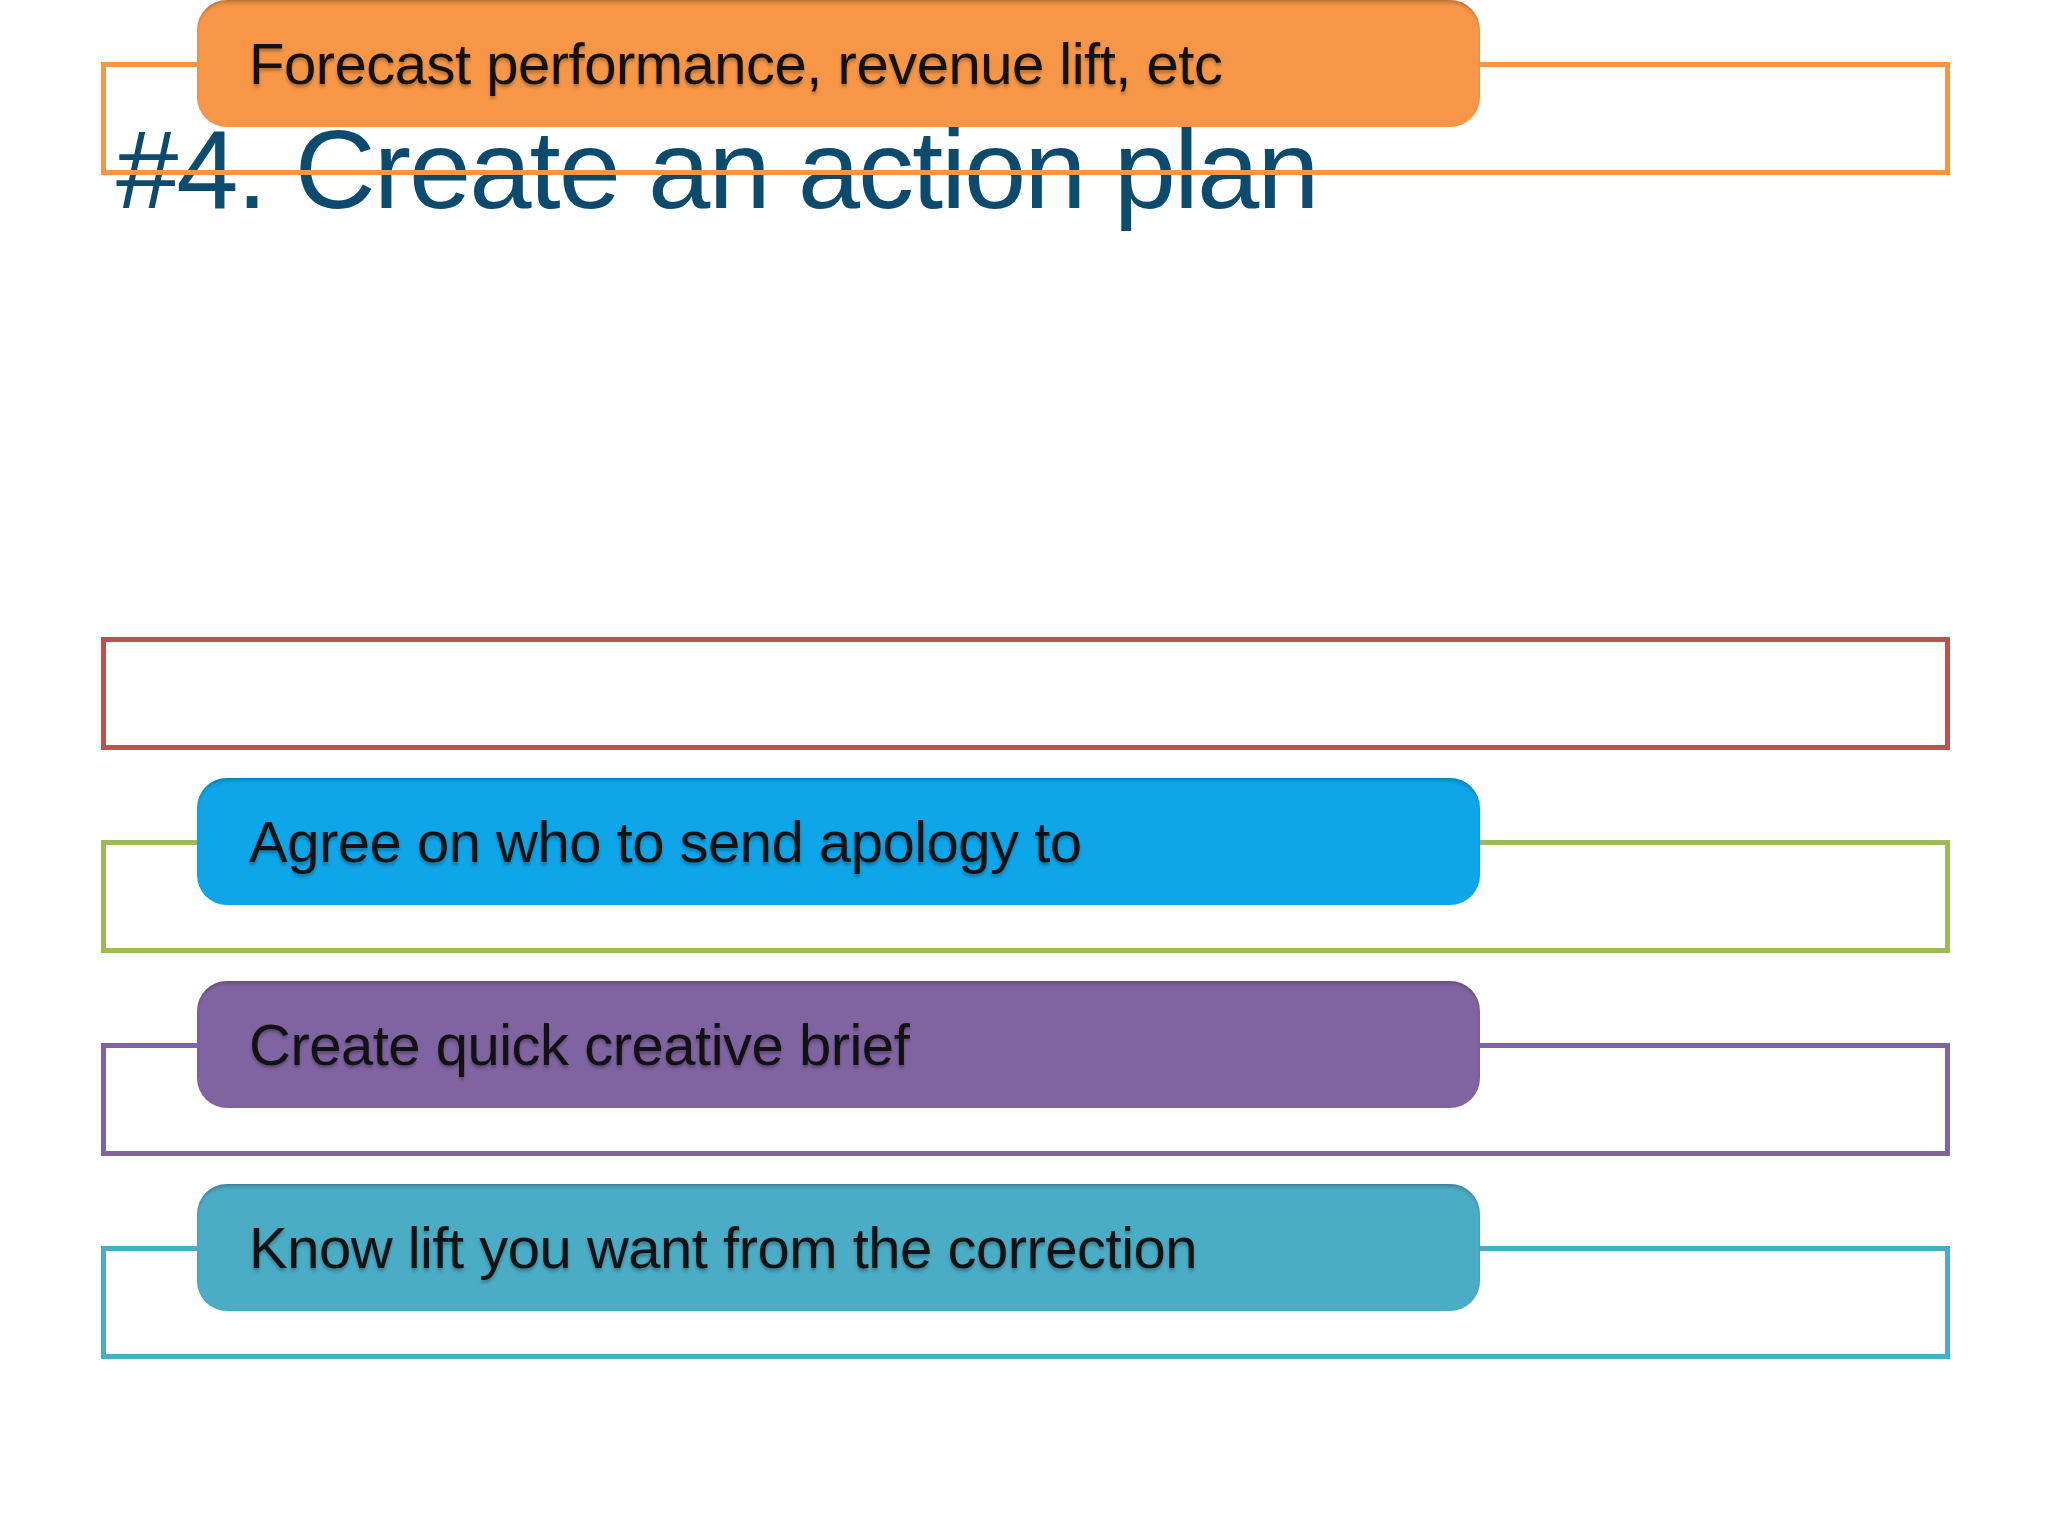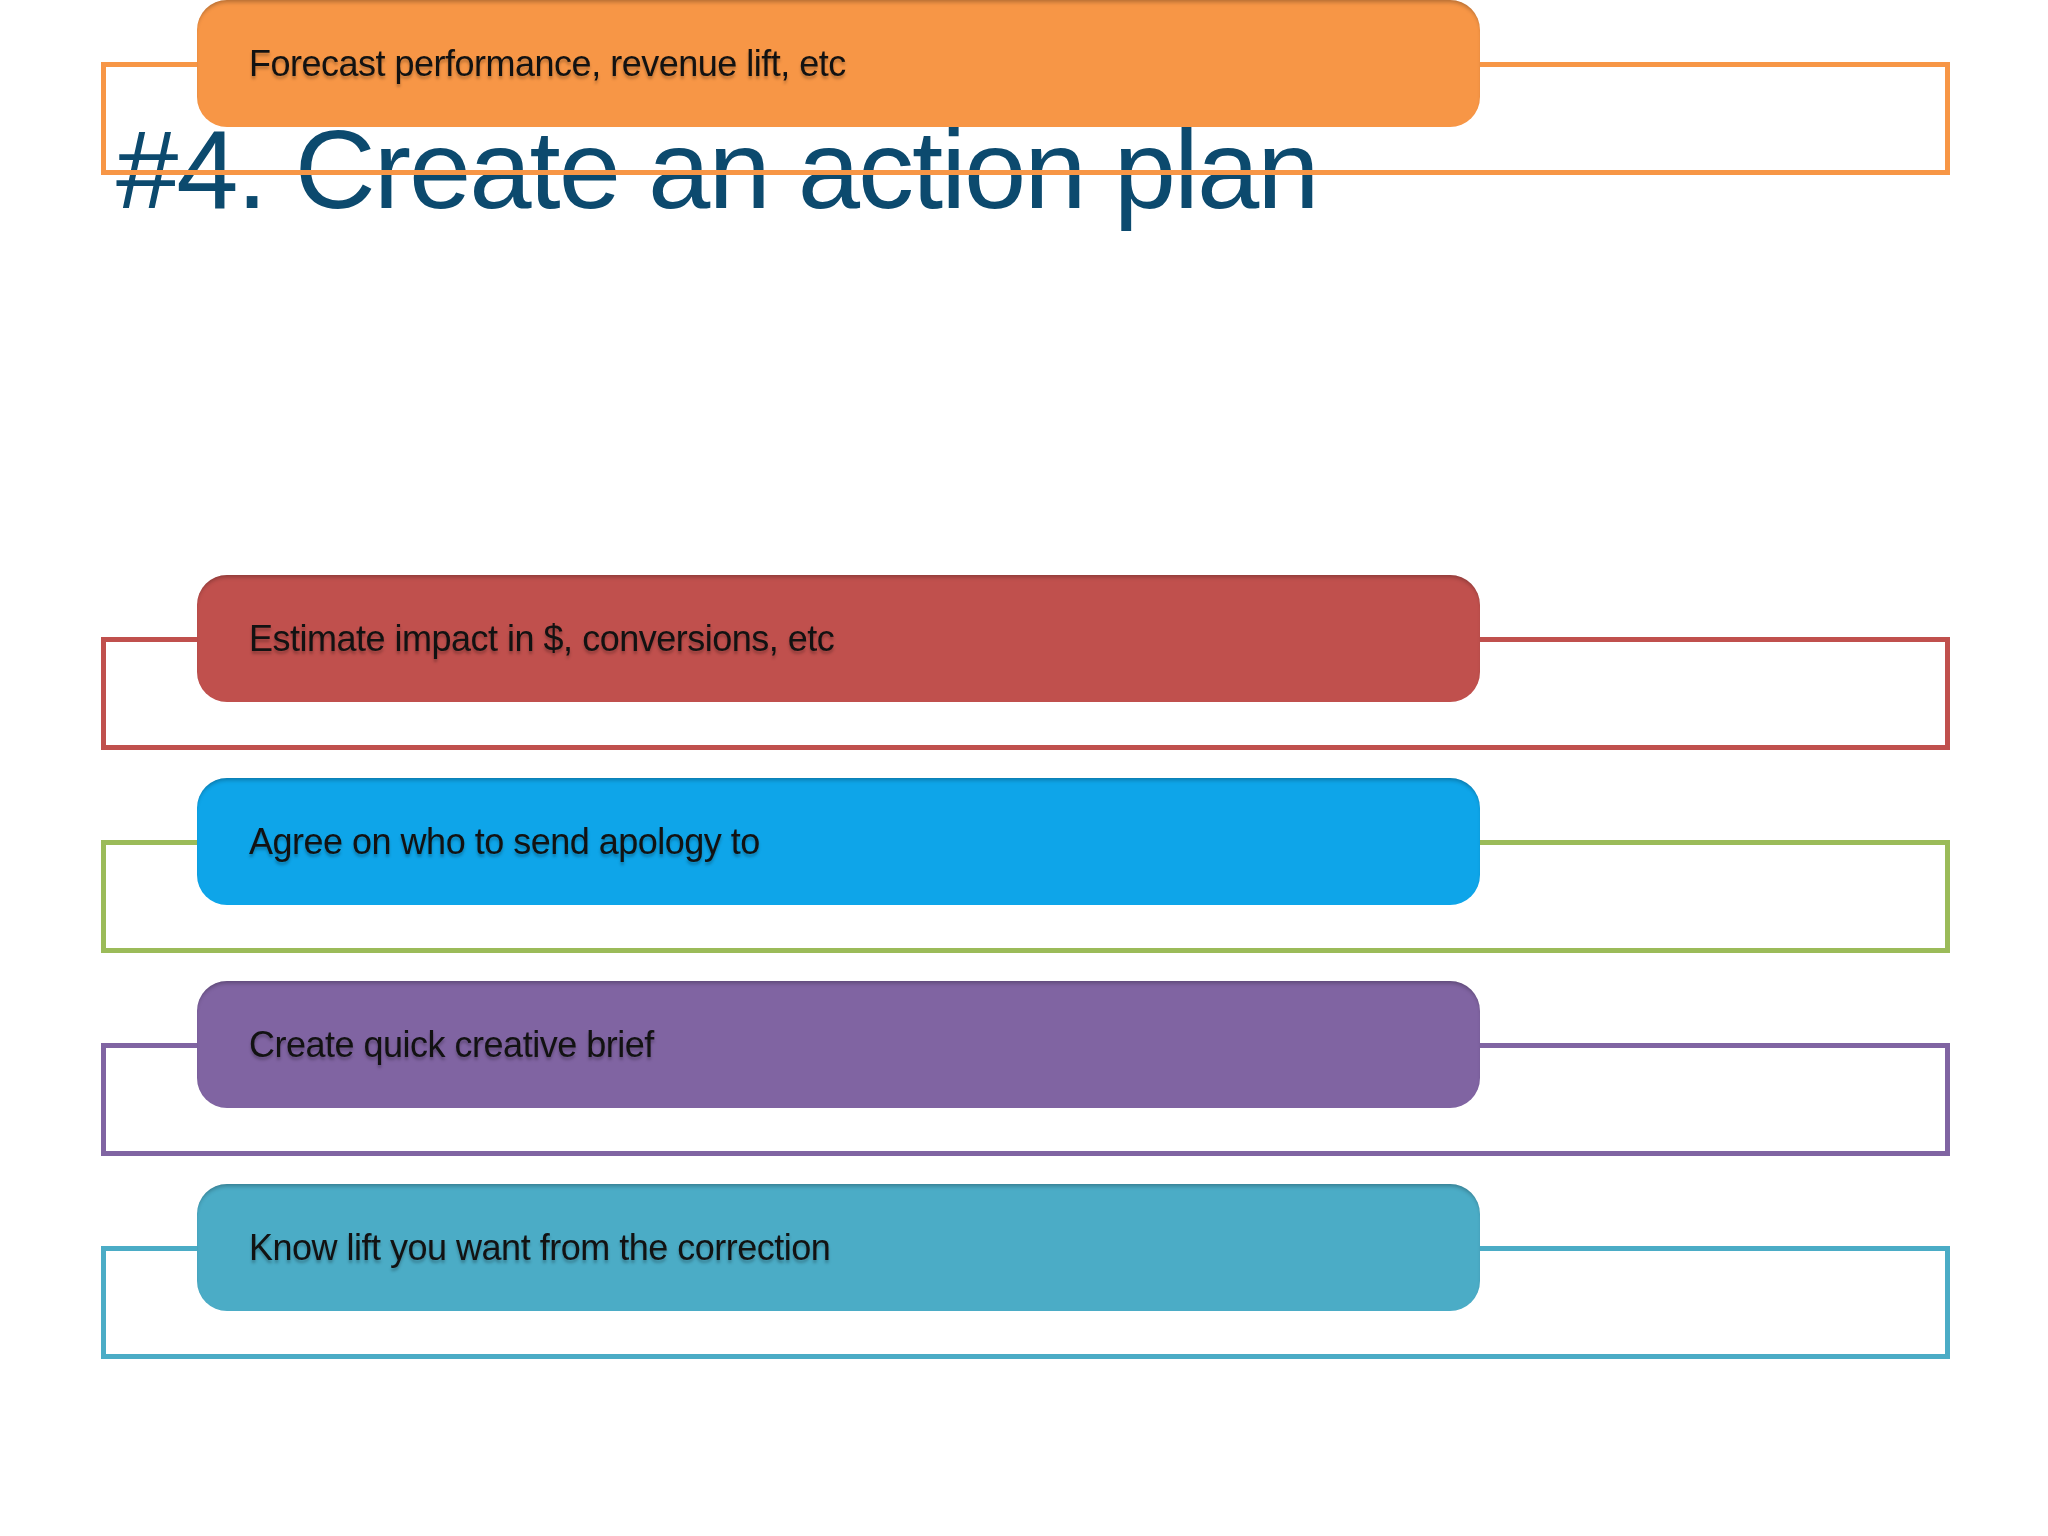--- a/index.html
+++ b/index.html
@@ -50,21 +50,21 @@
     width: 1283px;
     height: 127px;
     border-radius: 30px;
     display: flex;
     align-items: center;
     padding-left: 52px;
     background: #999999; 
     box-shadow: inset 0 4px 4px -2px rgba(0,0,0,0.28);
   }
   .bar-label {
-    font-size: 36px;
+    font-size: 58px;
     letter-spacing: -0.5px;
     color: #121212;
     text-shadow: 0 3px 3px rgba(0,0,0,0.25);
     white-space: nowrap;
   }
   
   .row:nth-of-type(1) { top: 372px; }
   .row:nth-of-type(2) { top: 575px; }
   .row:nth-of-type(3) { top: 778px; }
   .row:nth-of-type(4) { top: 981px; }
@@ -72,23 +72,20 @@
 </style>
 </head>
 <body>
 
 <div class="slide">
 
   <div class="slide-title">#4. Create an action plan</div>
 
   <div class="row">
     <div class="outline" style="border-color: rgb(192, 80, 77);"></div>
-    <div class="bar" style="background: rgb(192, 80, 77);">
-      <span class="bar-label">Estimate impact in $, conversions, etc</span>
-    </div>
   </div>
 
   <div class="row">
     <div class="outline" style="border-color: rgb(155, 187, 89);"></div>
     <div class="bar" style="background: #0ea5e9;">
       <span class="bar-label">Agree on who to send apology to</span>
     </div>
   </div>
 
   <div class="row">

